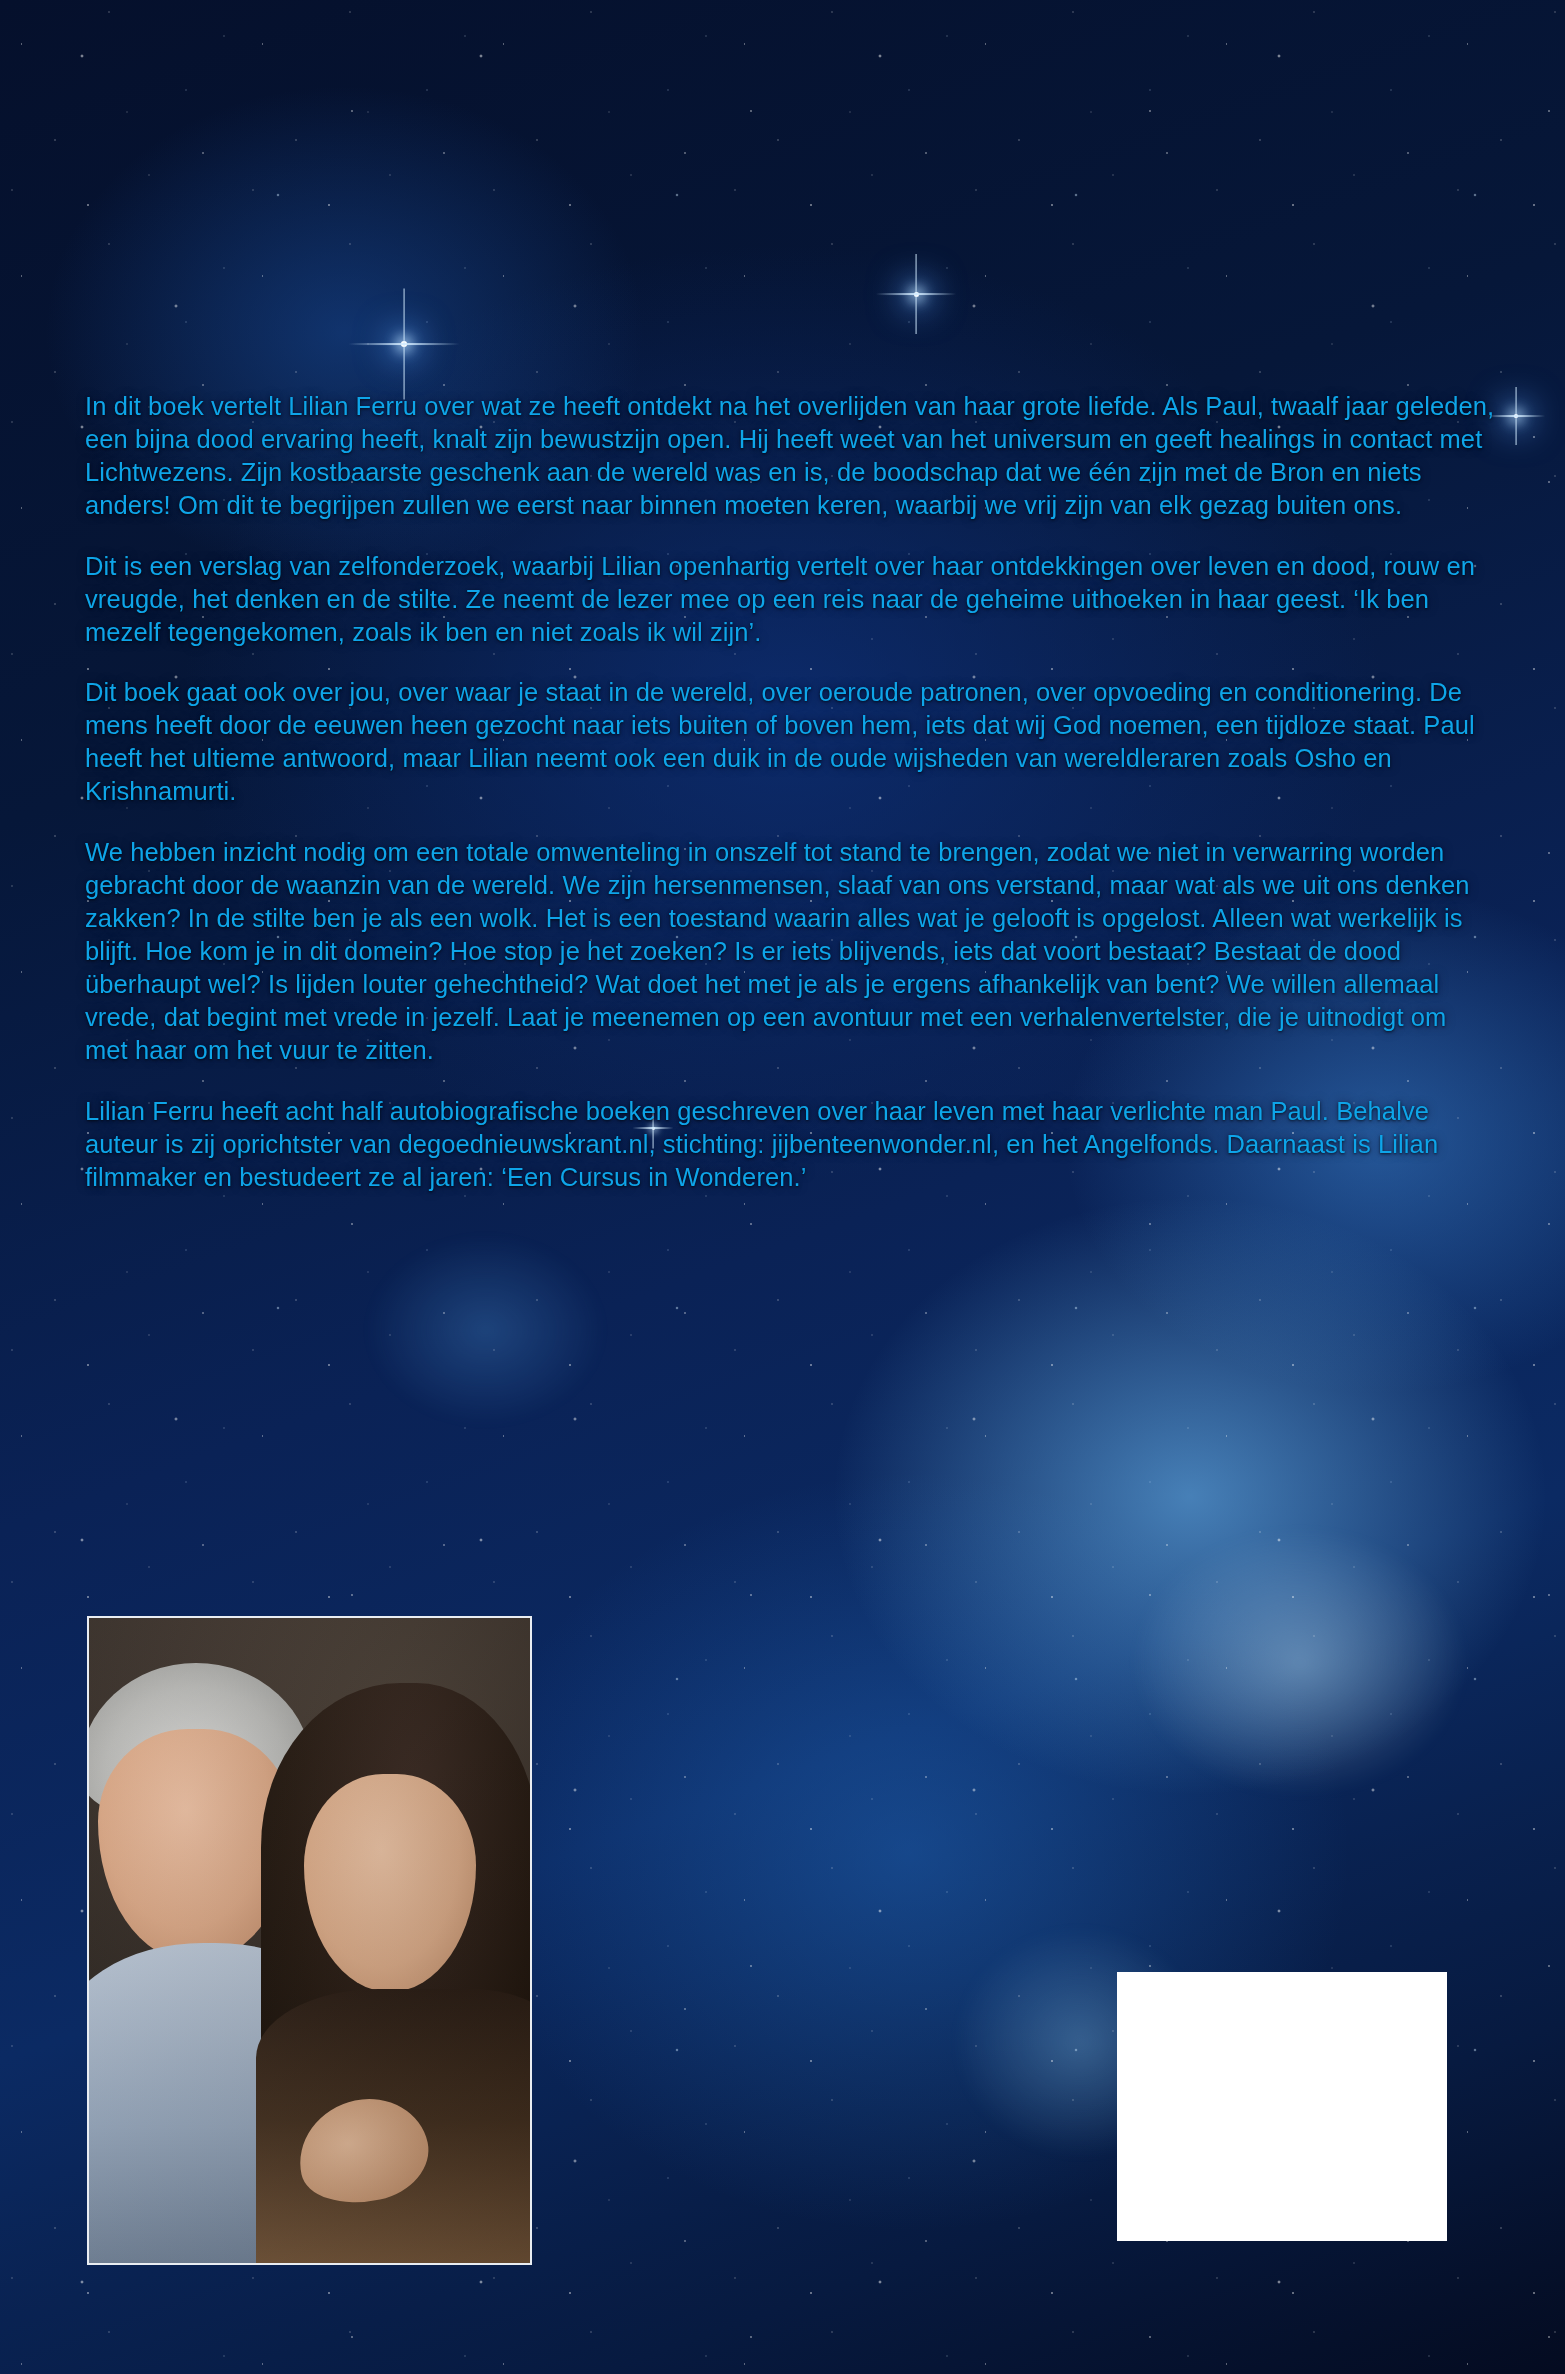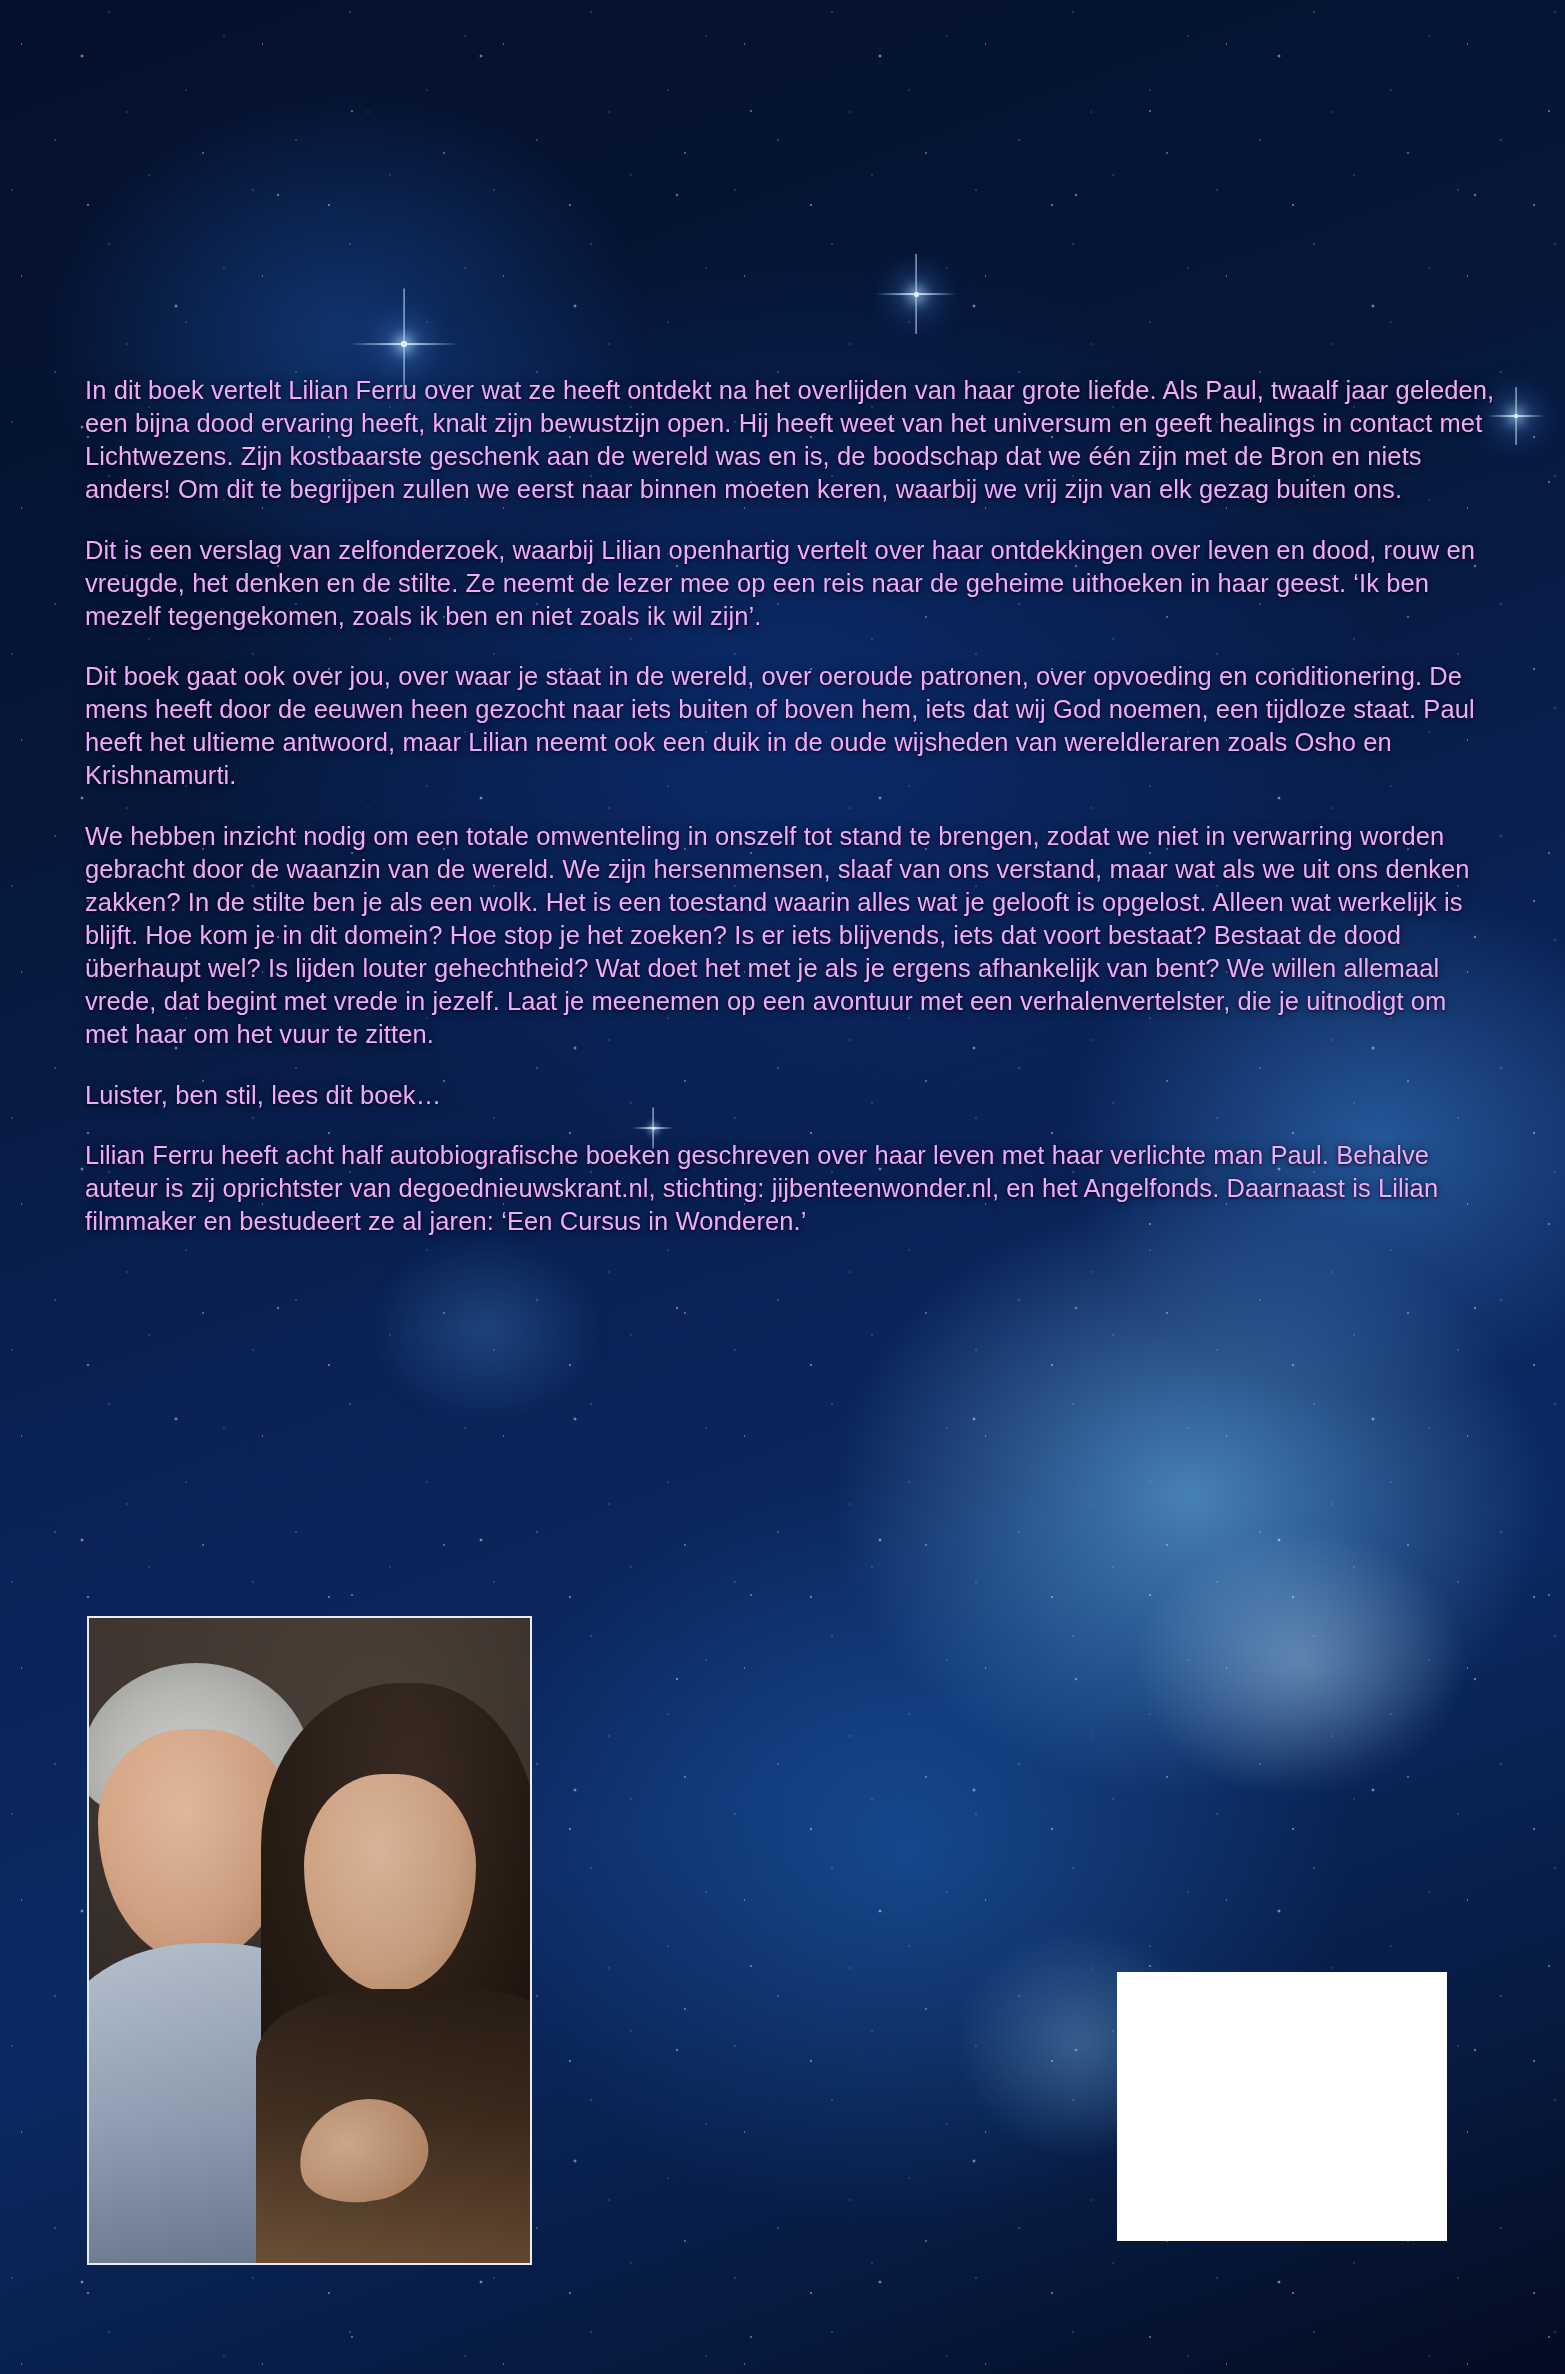--- a/index.html
+++ b/index.html
@@ -97,23 +97,23 @@
   .glow-star.s3::after { height: 58px; }
   .glow-star.s4 { left: 652px; top: 1127px; width: 2.8px; height: 2.8px;
     box-shadow: 0 0 7.4px 2.8px rgba(190,225,255,.8); }
   .glow-star.s4::before { width: 41px; }
   .glow-star.s4::after { height: 41px; }
 
   
   .copy {
     position: absolute;
     left: 85px;
-    top: 374px;
+    top: 390px;
     width: 1410px;
-    color: #f0abfc;
+    color: #0ea5e9;
     font-size: 25.5px;
     line-height: 1.30;
     letter-spacing: 0.1px;
     text-shadow: 0 0.9px 2.8px rgba(0,0,0,.75), 0 0 9.3px rgba(0,10,40,.6);
   }
   .copy p {
     margin: 0 0 27px 0;
   }
   .copy p:last-child { margin-bottom: 8px; }
 
@@ -201,21 +201,20 @@
   <div class="glow-star s1"></div>
   <div class="glow-star s2"></div>
   <div class="glow-star s3"></div>
   <div class="glow-star s4"></div>
 
   <div class="copy">
     <p>In dit boek vertelt Lilian Ferru over wat ze heeft ontdekt na het overlijden van haar grote liefde. Als Paul, twaalf jaar geleden, een bijna dood ervaring heeft, knalt zijn bewustzijn open. Hij heeft weet van het universum en geeft healings in contact met Lichtwezens. Zijn kostbaarste geschenk aan de wereld was en is, de boodschap dat we één zijn met de Bron en niets anders! Om dit te begrijpen zullen we eerst naar binnen moeten keren, waarbij we vrij zijn van elk gezag buiten ons.</p>
     <p>Dit is een verslag van zelfonderzoek, waarbij Lilian openhartig vertelt over haar ontdekkingen over leven en dood, rouw en vreugde, het denken en de stilte. Ze neemt de lezer mee op een reis naar de geheime uithoeken in haar geest. ‘Ik ben mezelf tegengekomen, zoals ik ben en niet zoals ik wil zijn’.</p>
     <p>Dit boek gaat ook over jou, over waar je staat in de wereld, over oeroude patronen, over opvoeding en conditionering. De mens heeft door de eeuwen heen gezocht naar iets buiten of boven hem, iets dat wij God noemen, een tijdloze staat. Paul heeft het ultieme antwoord, maar Lilian neemt ook een duik in de oude wijsheden van wereldleraren zoals Osho en Krishnamurti.</p>
     <p>We hebben inzicht nodig om een totale omwenteling in onszelf tot stand te brengen, zodat we niet in verwarring worden gebracht door de waanzin van de wereld. We zijn hersenmensen, slaaf van ons verstand, maar wat als we uit ons denken zakken? In de stilte ben je als een wolk. Het is een toestand waarin alles wat je gelooft is opgelost. Alleen wat werkelijk is blijft. Hoe kom je in dit domein? Hoe stop je het zoeken? Is er iets blijvends, iets dat voort bestaat? Bestaat de dood überhaupt wel? Is lijden louter gehechtheid? Wat doet het met je als je ergens afhankelijk van bent? We willen allemaal vrede, dat begint met vrede in jezelf. Laat je meenemen op een avontuur met een verhalenvertelster, die je uitnodigt om met haar om het vuur te zitten.</p>
-    <p>Luister, ben stil, lees dit boek…</p>
     <p>Lilian Ferru heeft acht half autobiografische boeken geschreven over haar leven met haar verlichte man Paul. Behalve auteur is zij oprichtster van degoednieuwskrant.nl, stichting: jijbenteenwonder.nl, en het Angelfonds. Daarnaast is Lilian filmmaker en bestudeert ze al jaren: ‘Een Cursus in Wonderen.’</p>
   </div>
 
   <div class="photo">
     <div class="photo-inner">
       <div class="ph-man-hair"></div>
       <div class="ph-man-face"></div>
       <div class="ph-man-body"></div>
       <div class="ph-wom-hair"></div>
       <div class="ph-wom-face"></div>

